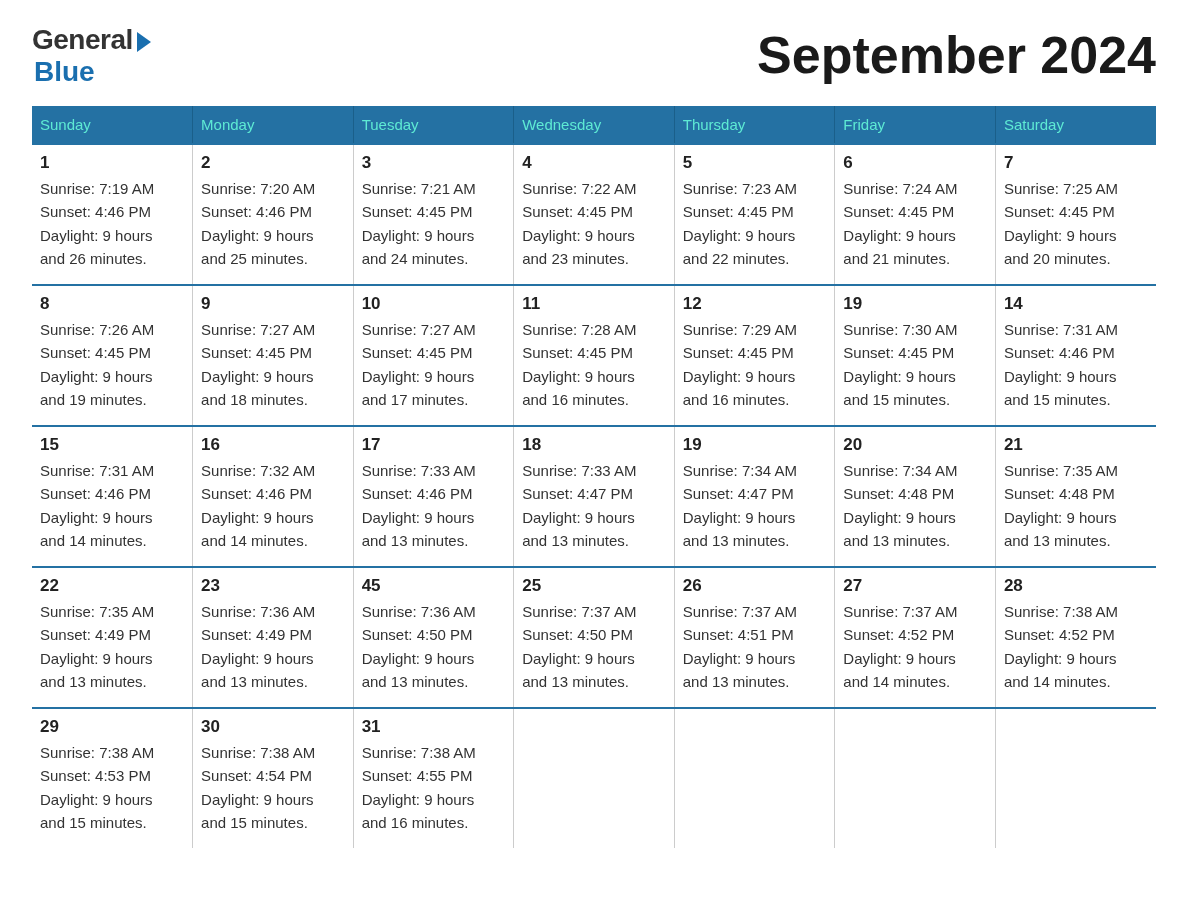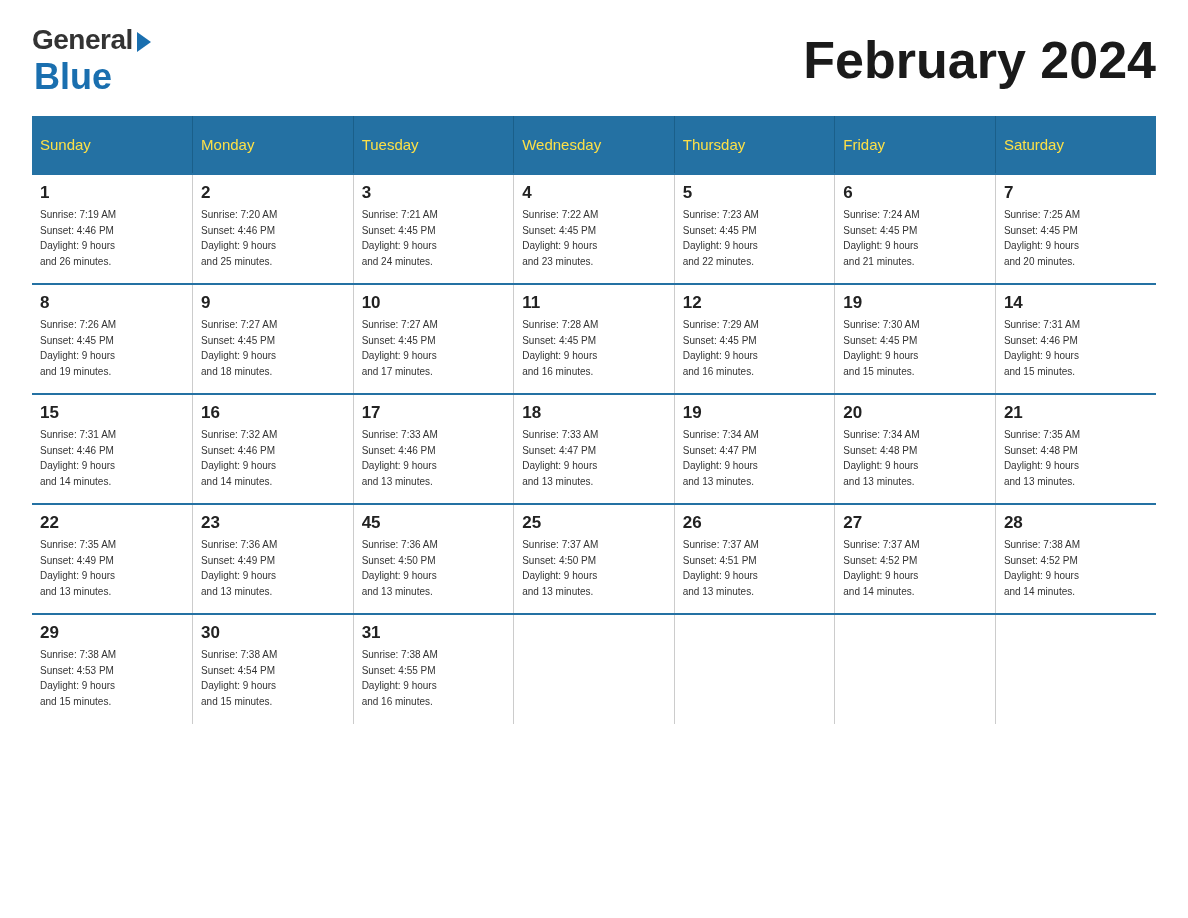--- a/index.html
+++ b/index.html
@@ -54,22 +54,22 @@
       color: #333;
       margin-top: 4px;
     }
     table {
       width: 100%;
       border-collapse: collapse;
       table-layout: fixed;
     }
     thead tr th {
       background-color: #2471a3;
-      color: #fde047;
-      padding: 20px 8px;
+      color: #5eead4;
+      padding: 10px 8px;
       font-size: 15px;
       font-weight: normal;
       text-align: left;
       border-right: 1px solid #1a5f8a;
     }
     thead tr th:last-child { border-right: none; }
     tbody tr td {
       vertical-align: top;
       padding: 8px 8px 14px 8px;
       border-top: 2px solid #2471a3;
@@ -80,43 +80,43 @@
     }
     tbody tr td:last-child { border-right: none; }
     .day-number {
       font-size: 17px;
       font-weight: bold;
       color: #222;
       display: block;
       margin-bottom: 4px;
     }
     .day-info {
-      font-size: 10px;
+      font-size: 15px;
       color: #333;
       line-height: 1.55;
     }
     .empty-cell {
       background: #fff;
     }
   </style>
 </head>
 <body>
 
 <div class="header">
   <div class="logo">
     <div class="logo-top">
       <span class="logo-general">General</span>
       <div class="logo-arrow"></div>
     </div>
     <div style="display:flex; align-items:center;">
-      <span style="font-size:36px; font-weight:bold; color:#1a6faf; margin-left:2px;">Blue</span>
+      <span style="font-size:28px; font-weight:bold; color:#1a6faf; margin-left:2px;">Blue</span>
     </div>
   </div>
   <div class="title-block">
-    <div class="calendar-title">February 2024</div>
+    <div class="calendar-title">September 2024</div>
   </div>
 </div>
 
 <table>
   <thead>
     <tr>
     <th>Sunday</th>
         <th>Monday</th>
         <th>Tuesday</th>
         <th>Wednesday</th>

